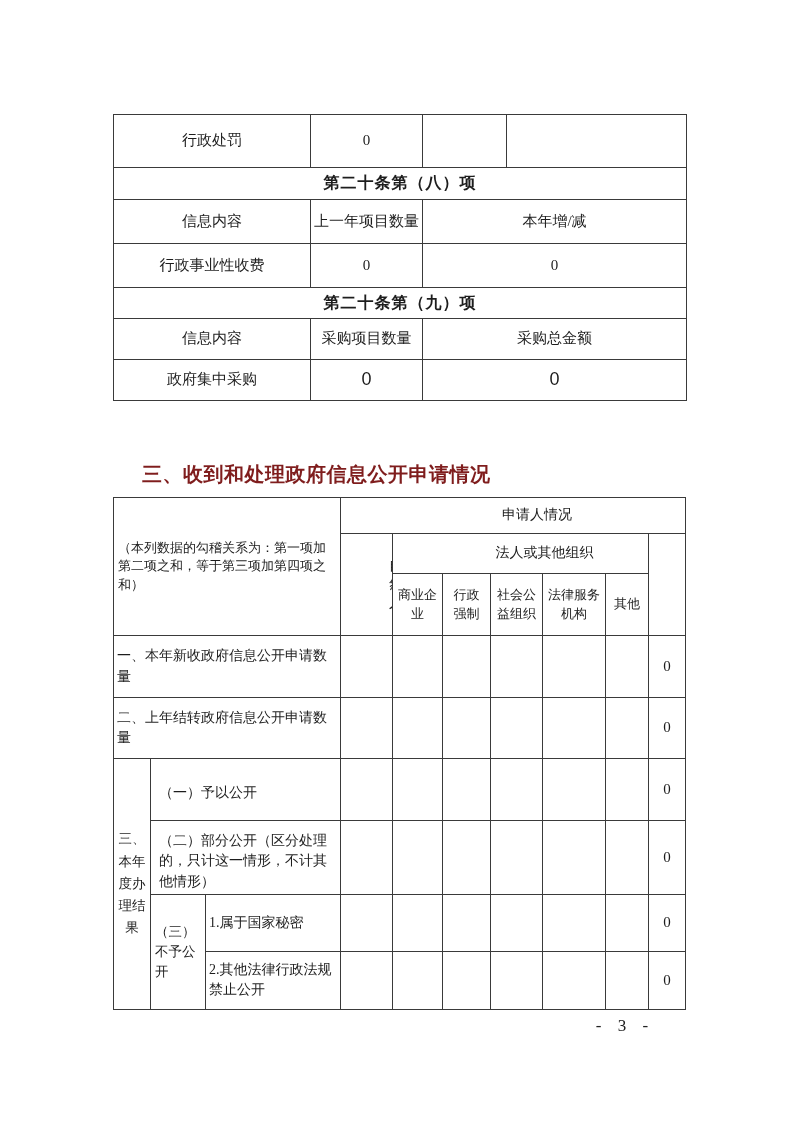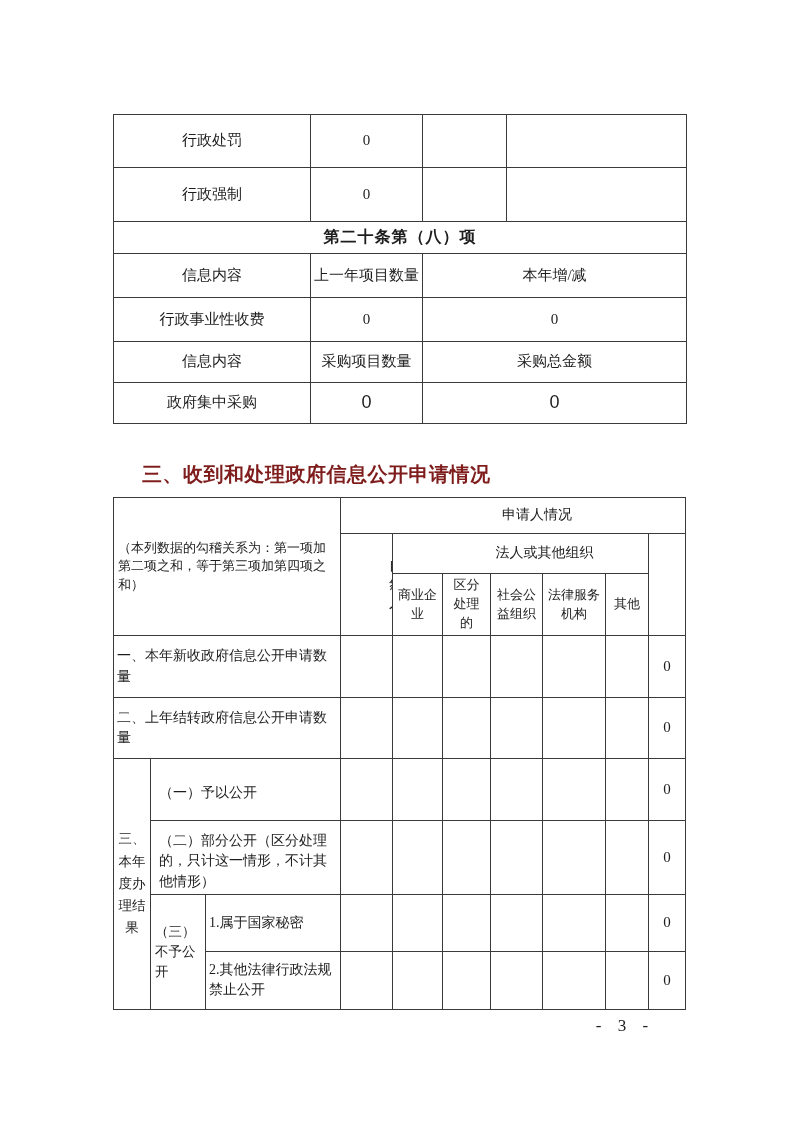--- a/index.html
+++ b/index.html
@@ -80,38 +80,35 @@
         <col style="width:84px">
         <col style="width:180px">
       </colgroup>
     <tbody>
         <tr class="h53">
       <td>行政处罚</td>
       <td>0</td>
       <td></td>
       <td></td>
     </tr>
-    <tr class="h54">
-      <td>行政强制</td>
-      <td>0</td>
-      <td></td>
-      <td></td>
-    </tr>
     <tr class="h32">
       <td colspan="4" class="section-title">第二十条第（八）项</td>
     </tr>
     <tr class="h44">
       <td>信息内容</td>
       <td>上一年项目数量</td>
       <td colspan="2">本年增/减</td>
     </tr>
     <tr class="h44">
       <td>行政事业性收费</td>
       <td>0</td>
       <td colspan="2">0</td>
+    </tr>
+    <tr class="h31">
+      <td colspan="4" class="section-title">第二十条第（九）项</td>
     </tr>
     <tr class="h41">
       <td>信息内容</td>
       <td>采购项目数量</td>
       <td colspan="2">采购总金额</td>
     </tr>
     <tr class="h41">
       <td>政府集中采购</td>
       <td class="bigzero">0</td>
       <td colspan="2" class="bigzero">0</td>
@@ -139,21 +136,21 @@
       <td colspan="3" rowspan="3" class="note">（本列数据的勾稽关系为：第一项加第二项之和，等于第三项加第四项之和）</td>
       <td colspan="7" class="hdr">申请人情况</td>
     </tr>
     <tr class="h40">
       <td rowspan="2" class="hdr">自然人</td>
       <td colspan="5" class="hdr">法人或其他组织</td>
       <td rowspan="2" class="hdr">总计</td>
     </tr>
     <tr class="h62">
       <td class="subhdr">商业企业</td>
-      <td class="subhdr">区分处理的</td>
+      <td class="subhdr">行政强制</td>
       <td class="subhdr">社会公益组织</td>
       <td class="subhdr">法律服务机构</td>
       <td class="subhdr">其他</td>
     </tr>
 
     <tr class="h62">
       <td colspan="3" class="lbl">一、本年新收政府信息公开申请数量</td>
       <td></td>
           <td></td>
       <td></td>

